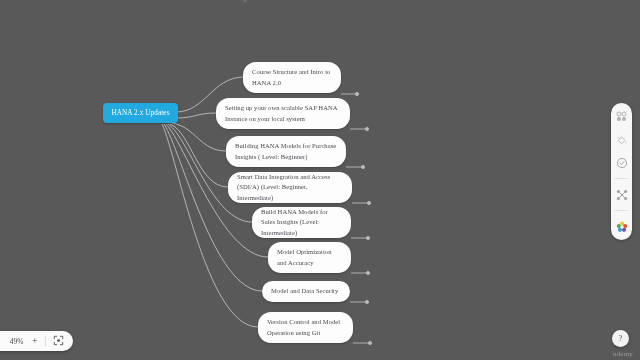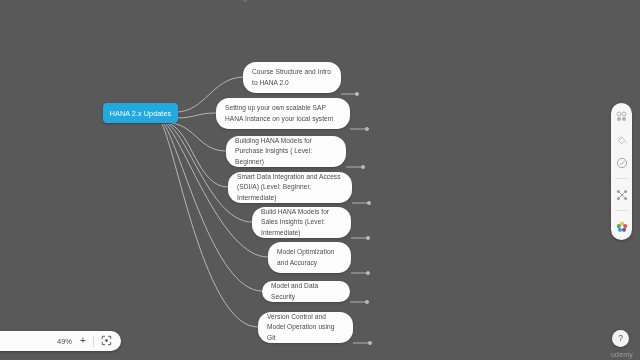--- a/index.html
+++ b/index.html
@@ -6,21 +6,21 @@
     margin: 0;
     padding: 0;
     background: #3a3a3a;
   }
   #app {
     position: relative;
     width: 640px;
     height: 360px;
     overflow: hidden;
     background: #5a5959;
-    font-family: Liberation Sans, sans-serif;
+    font-family: Liberation Serif, serif;
     -webkit-font-smoothing: antialiased;
   }
 
   
   #canvas-svg {
     position: absolute;
     inset: 0;
     width: 640px;
     height: 360px;
     pointer-events: none;
@@ -107,21 +107,20 @@
     align-items: center;
     padding: 0 9px 0 20px;
     gap: 7px;
     box-shadow: 0 1px 3px rgba(0,0,0,0.3);
   }
   .zoom-pct {
     color: #4c4c4c;
     font-size: 7.5px;
     min-width: 17px;
     text-align: center;
-    margin-left: 48px;
   }
   .zoom-plus {
     color: #4c4c4c;
     font-size: 10px;
     line-height: 1;
     padding-bottom: 1px;
   }
   .zoom-div {
     width: 1px;
     height: 11px;

